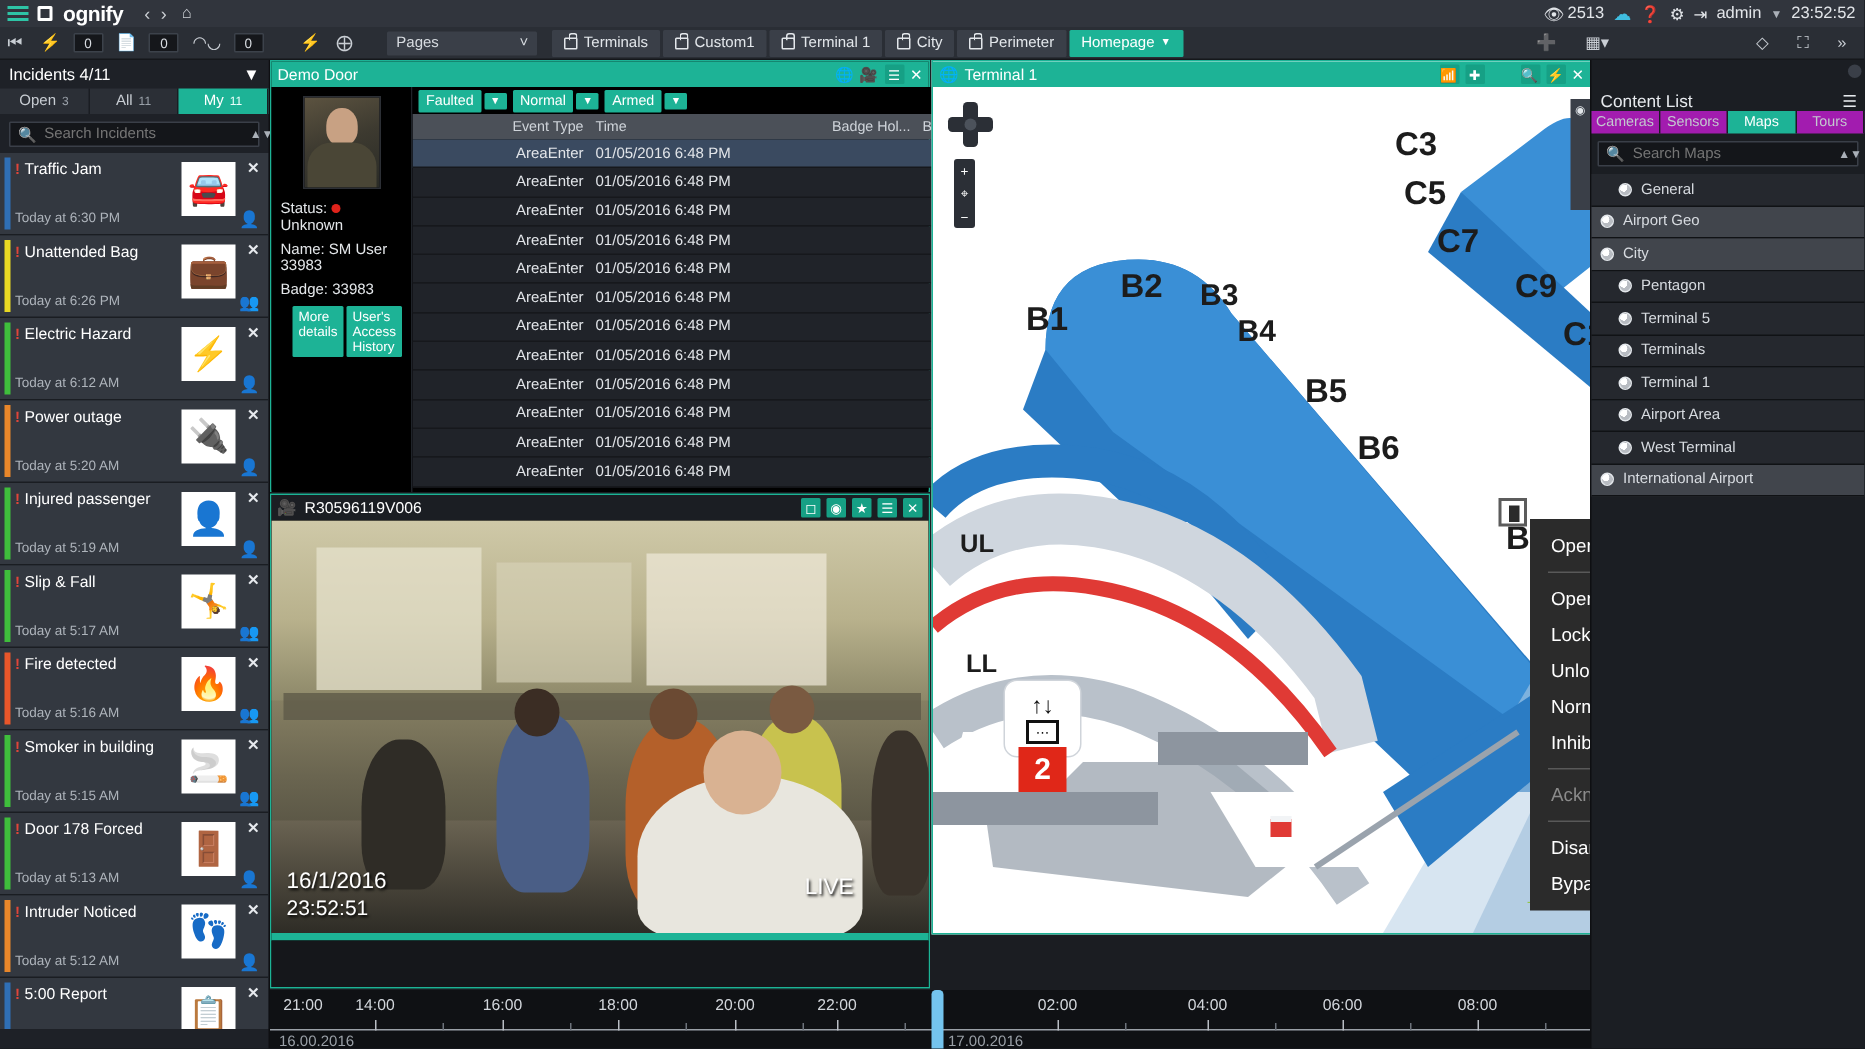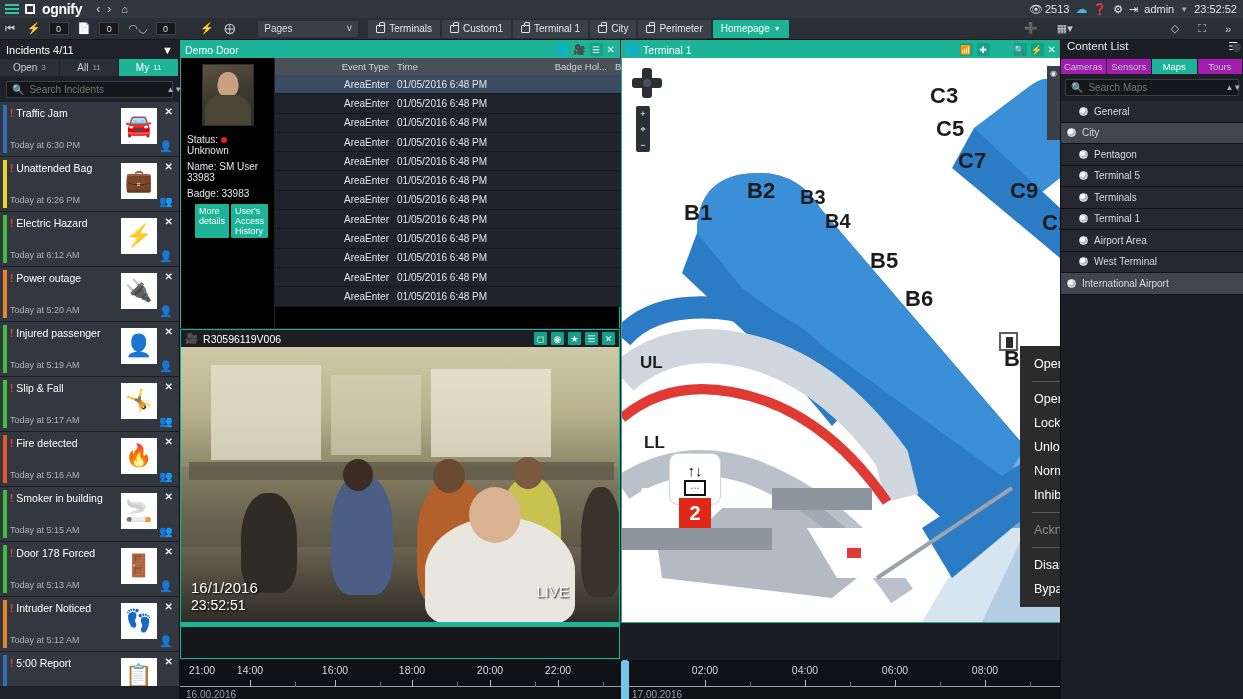--- a/index.html
+++ b/index.html
@@ -314,21 +314,21 @@
     position:absolute; top:0; width:8px; height:45px; background:#74c4ee;
     border-radius:3px;
   }
 
   
   .content-list {
     position:absolute; left:1060px; top:40px; width:183px; height:659px;
     background:#1b1e23; border-left:1px solid #0e0f12;
   }
   .cl-head {
-    height:19px; display:flex; align-items:flex-start; padding:0 6px;
+    height:34px; display:flex; align-items:flex-end; padding:0 6px;
     color:#e7eaee; font-size:11.5px;
   }
   .cl-head .grid-ico { margin-left:auto; color:#e7eaee; font-size:11px; letter-spacing:-1px; }
   .cl-tabs { display:flex; height:15px; }
   .cl-tab {
     flex:1; display:flex; align-items:center; justify-content:center;
     background:#a21caf; color:#c3c8cf; font-size:9.5px;
     border-right:1px solid #1a1d22;
   }
   .cl-tab.active { background:#1db396; color:#ffffff; }
@@ -619,20 +619,35 @@
           <div class="dd-row">
             <span>Badge:</span>
             <span>33983</span>
           </div>
           <div class="dd-btns">
             <span class="dd-btn">More details</span>
             <span class="dd-btn">User's Access History</span>
           </div>
         </div>
         <div class="dd-right">
+          <div class="dd-filters" id="dd-filters">
+              <div class="chip">
+                <span class="lbl">Faulted</span>
+                <span class="arw">▼</span>
+              </div>
+              <div class="chip">
+                <span class="lbl">Normal</span>
+                <span class="arw">▼</span>
+              </div>
+              <div class="chip">
+                <span class="lbl">Armed</span>
+                <span class="arw">▼</span>
+              </div>
+            <div class="pause-btn">❙❙</div>
+          </div>
           <div class="dd-table">
             <div class="dd-thead">
               <div class="c-evt">Event Type</div>
               <div class="c-time">Time</div>
               <div class="c-hold">Badge Hol...</div>
               <div class="c-badge">
                 <span>Badge</span>
                 <span class="caret-circ">▼</span>
               </div>
             </div>
@@ -920,20 +935,24 @@
         <span class="spin">▲▼</span>
       </div>
     </div>
     <div class="cl-list" id="cl-list">
         <div class="cl-item indent">
           <span class="globe"></span>
           <span>General</span>
         </div>
         <div class="cl-item sel">
           <span class="globe"></span>
+          <span>Airport Geo</span>
+        </div>
+        <div class="cl-item sel">
+          <span class="globe"></span>
           <span>City</span>
         </div>
         <div class="cl-item indent">
           <span class="globe"></span>
           <span>Pentagon</span>
         </div>
         <div class="cl-item indent">
           <span class="globe"></span>
           <span>Terminal 5</span>
         </div>

